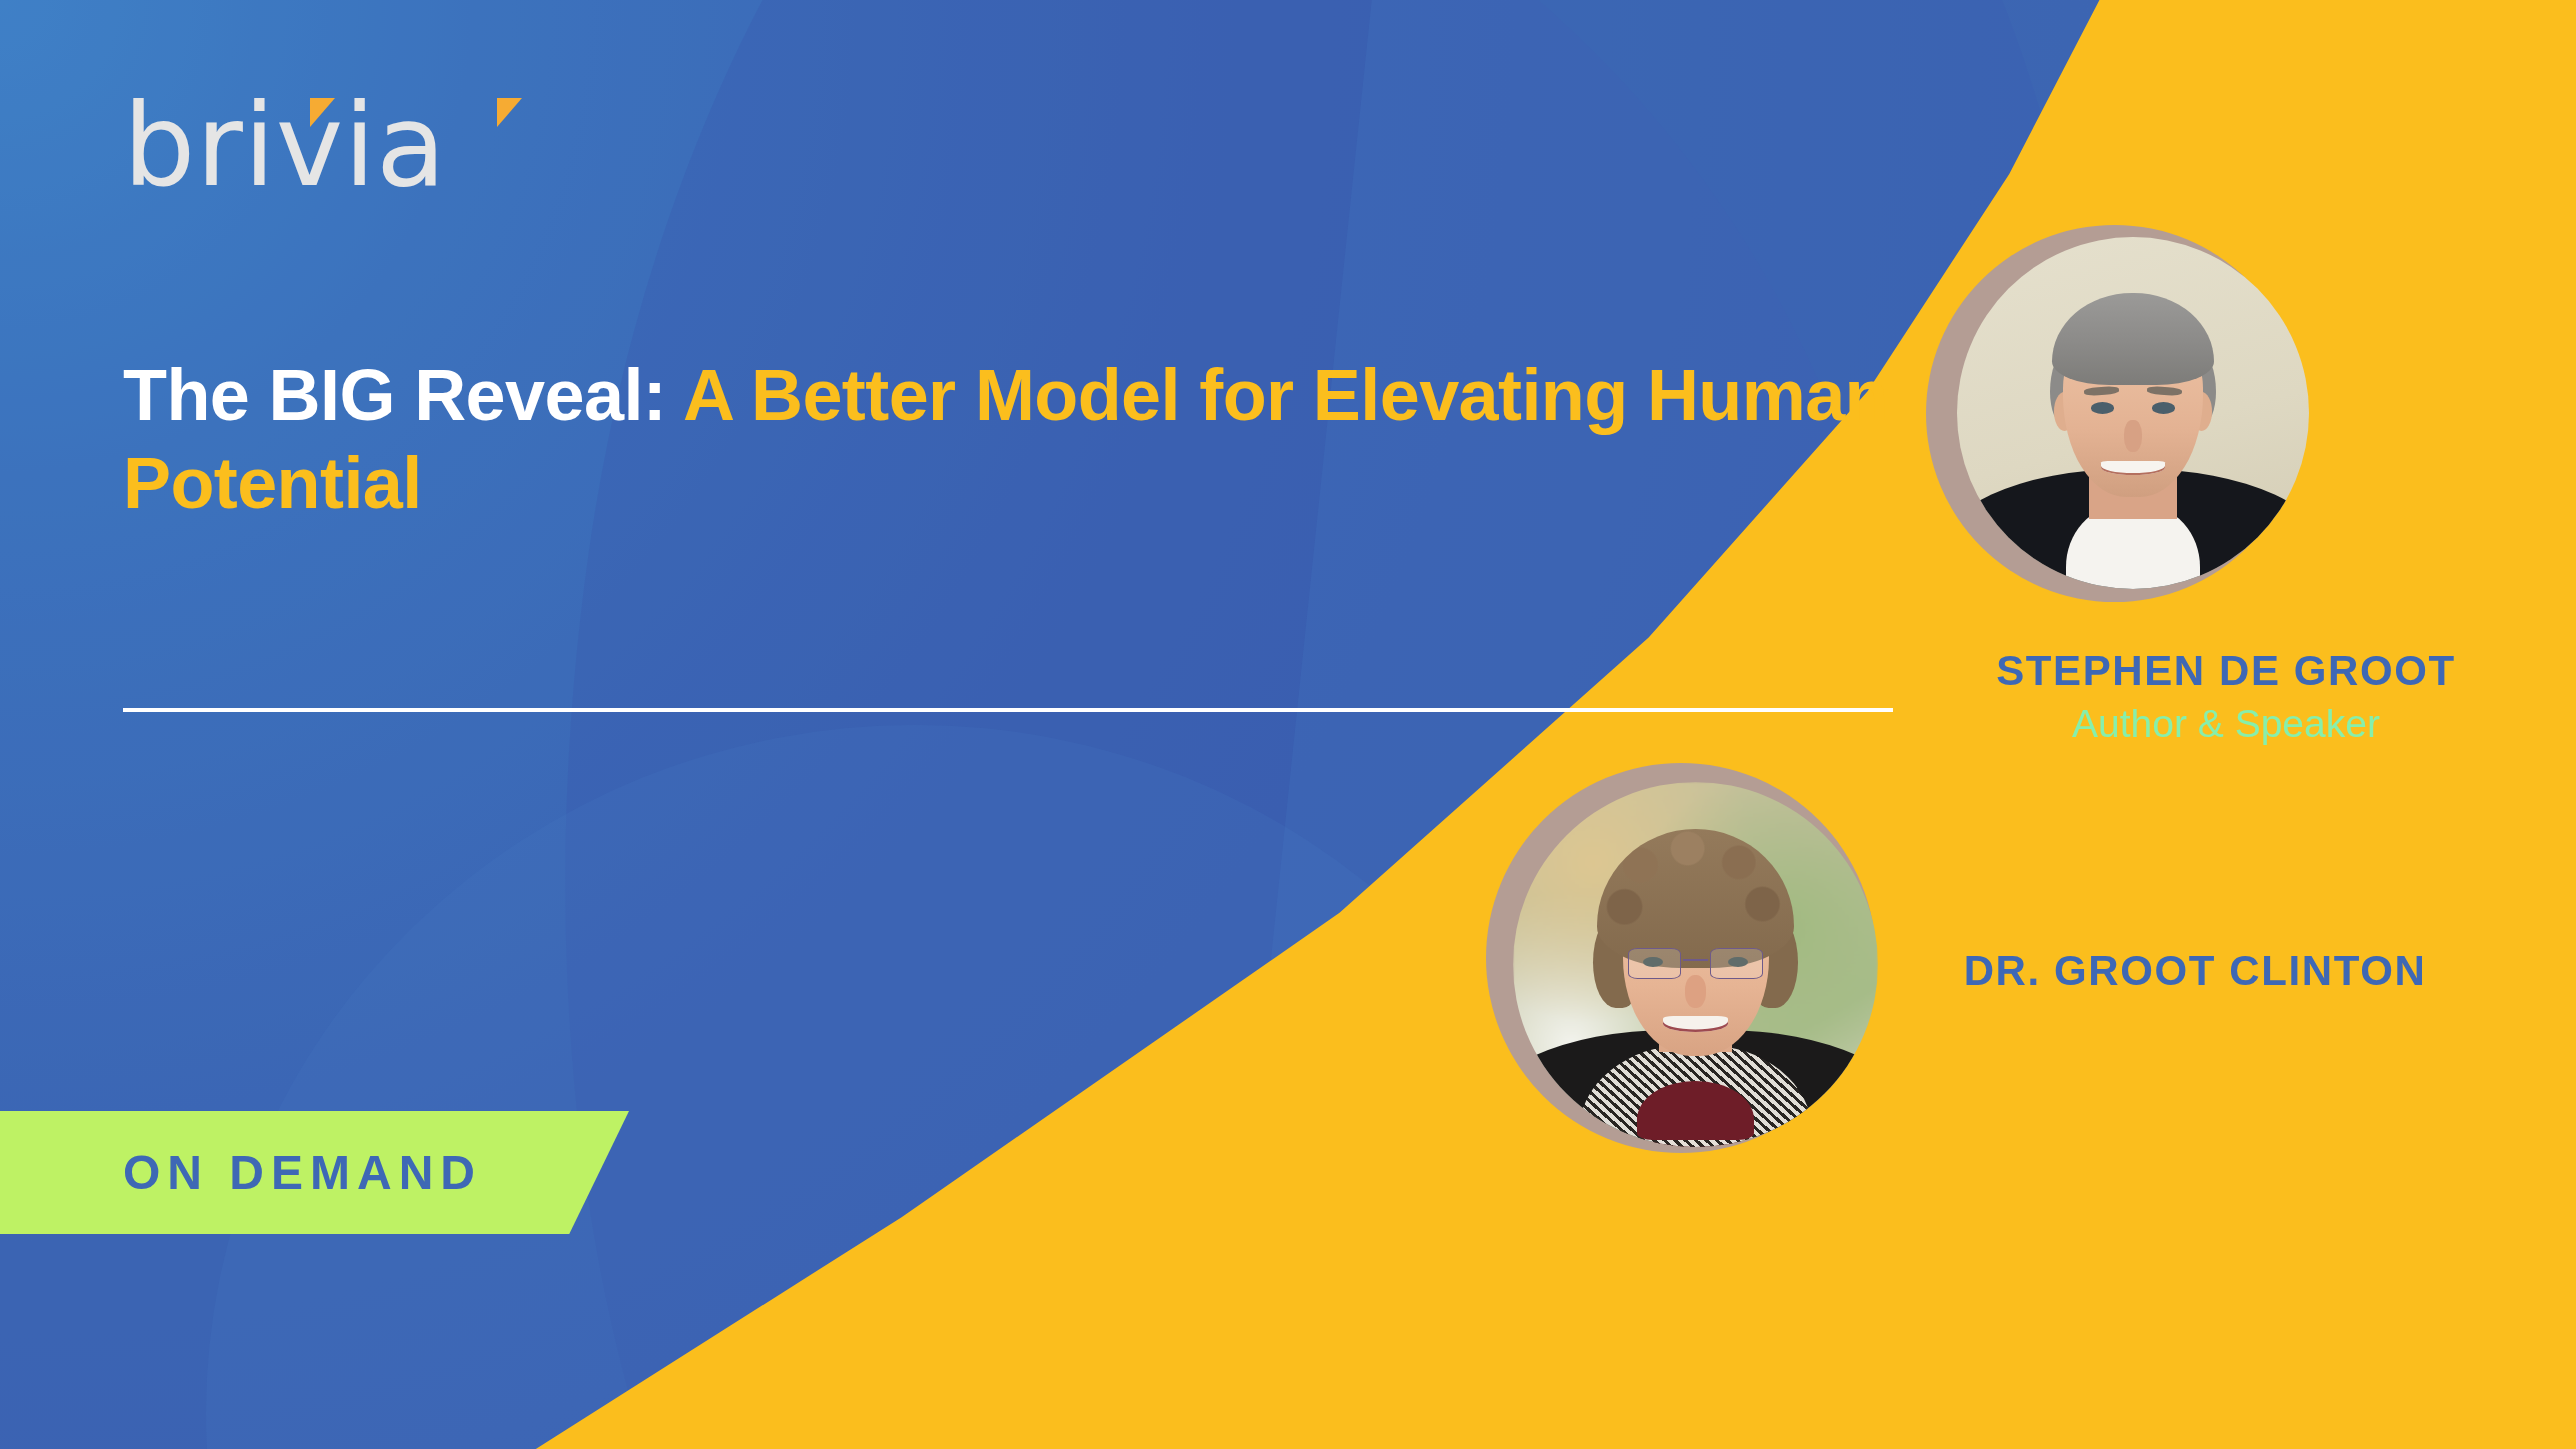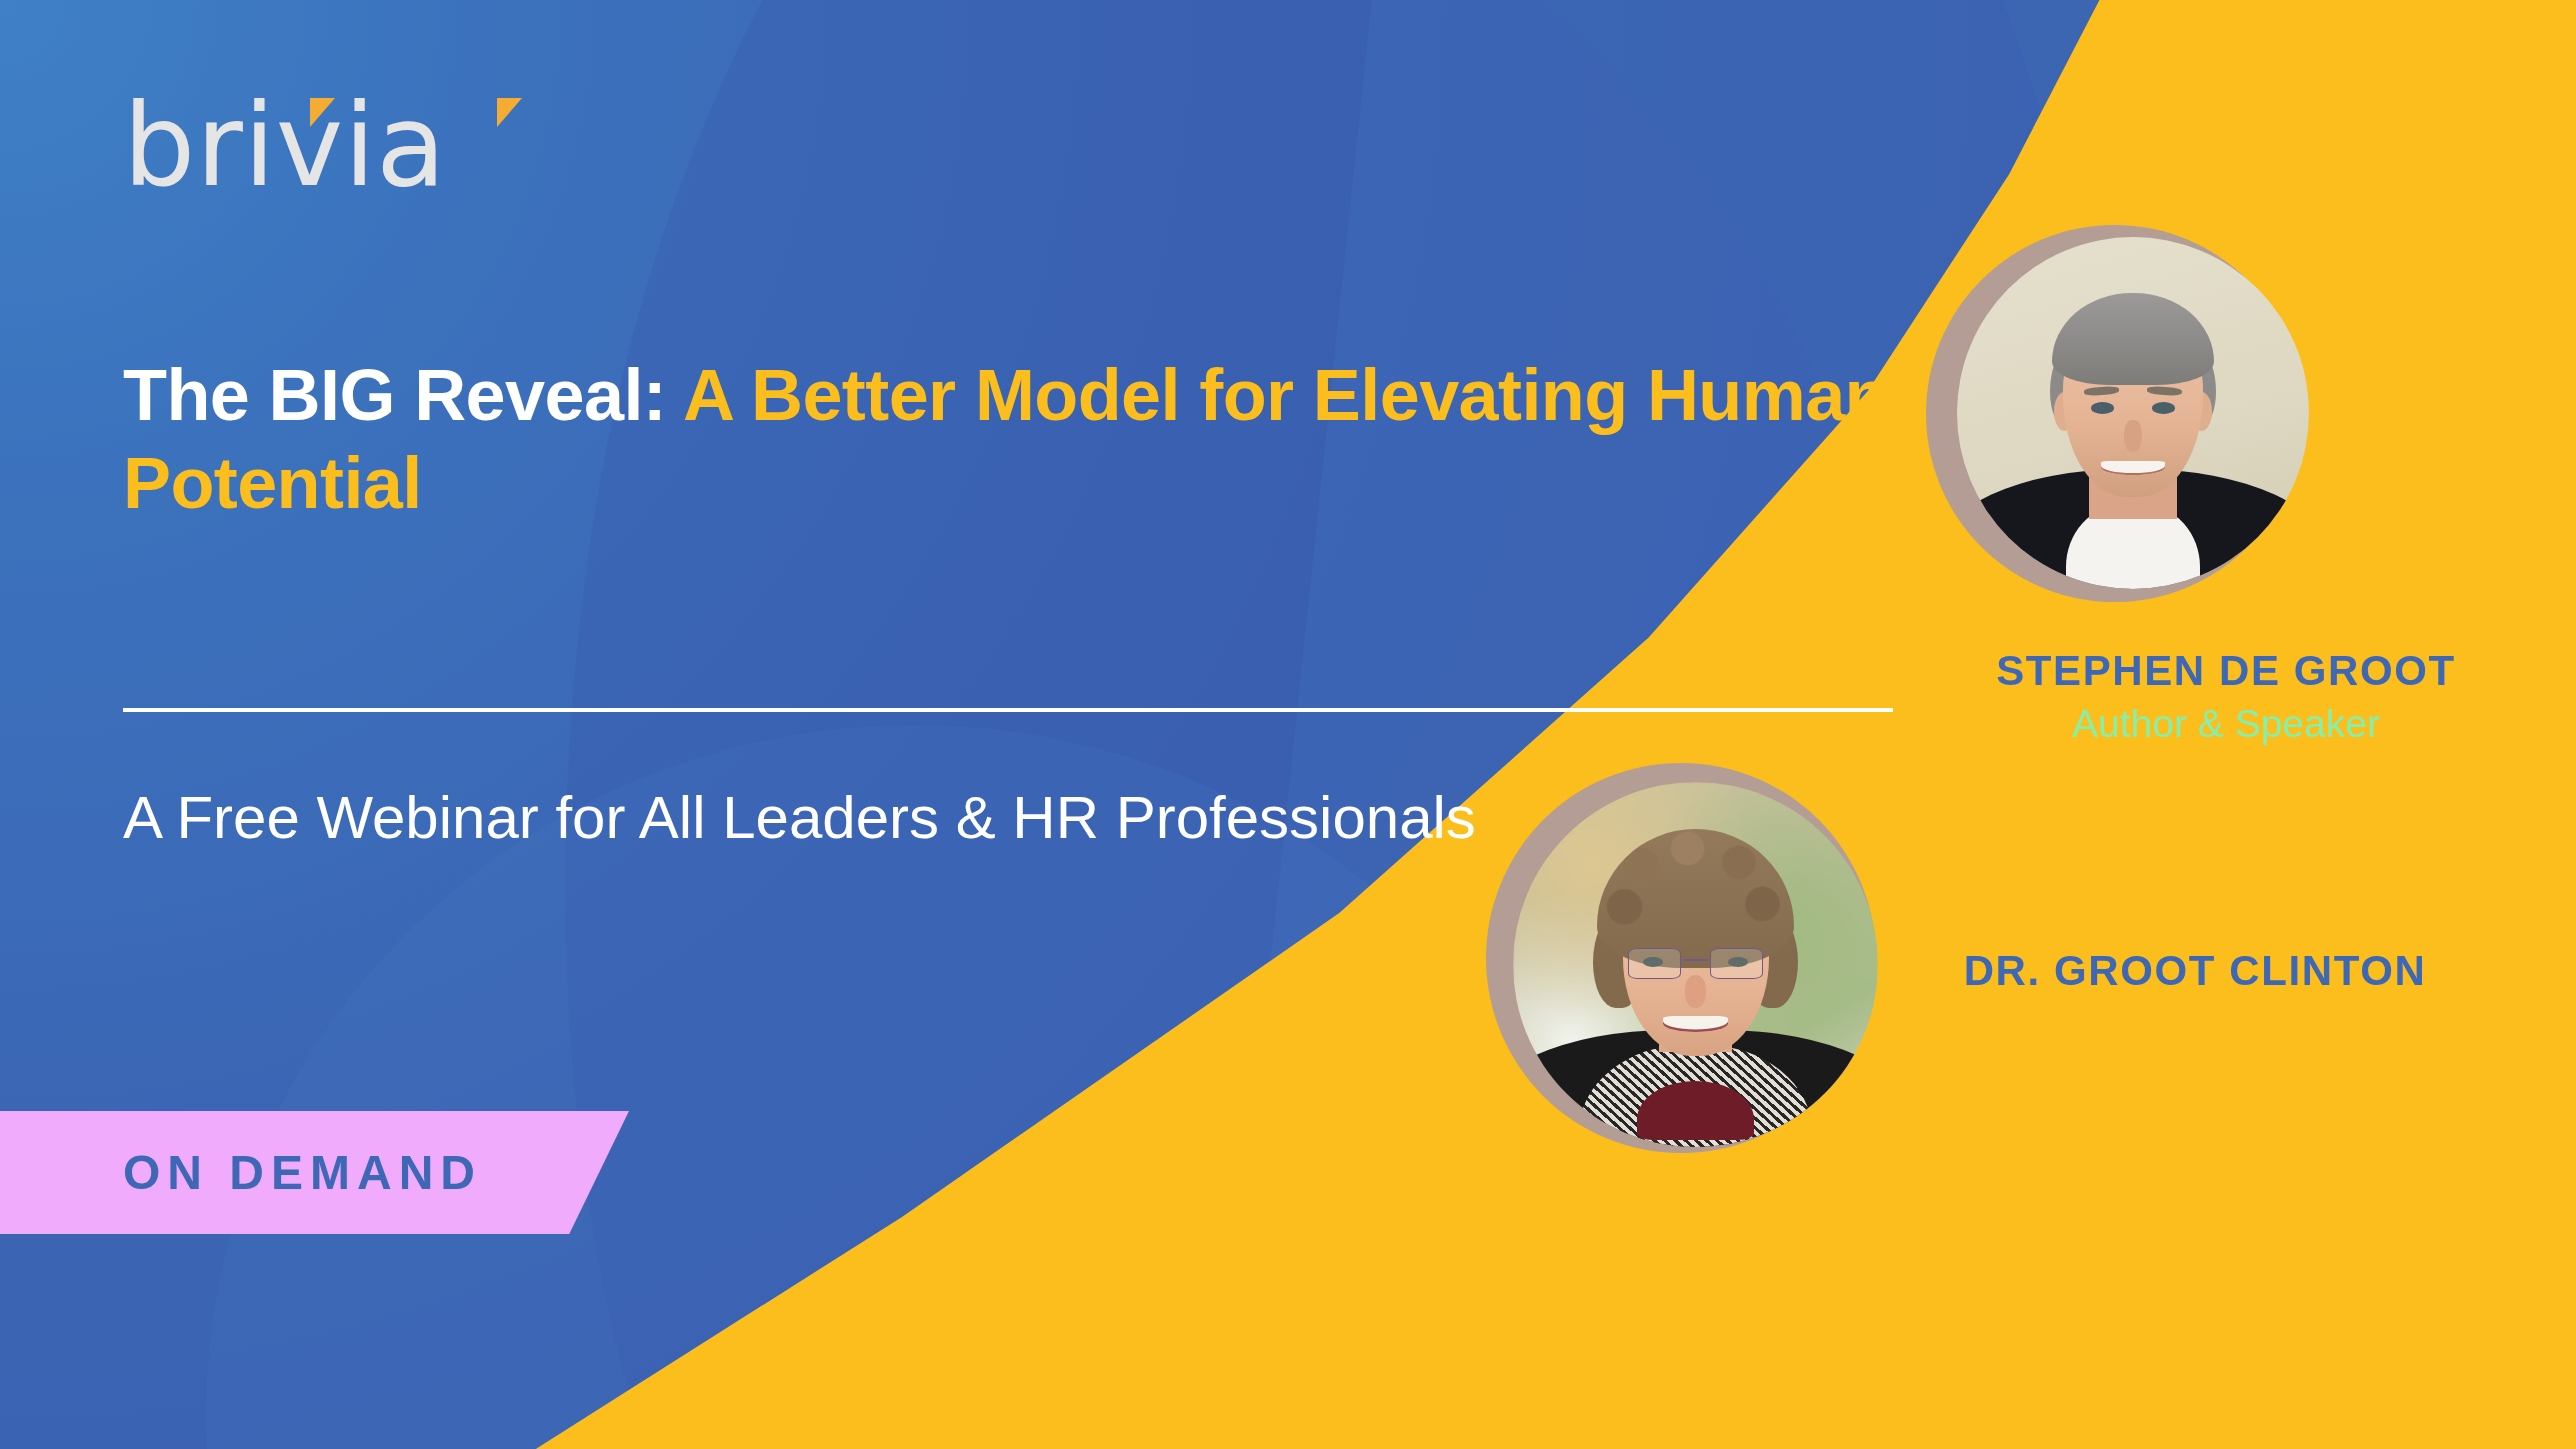--- a/index.html
+++ b/index.html
@@ -145,21 +145,21 @@
     color: #ffffff;
   }
 
   
   .ondemand {
     position: absolute;
     left: 0;
     top: 1111px;
     width: 629px;
     height: 123px;
-    background: #f0abfc;
+    background: #bef264;
     clip-path: polygon(0% 0%, 100% 0%, 90.5% 100%, 0% 100%);
     display: flex;
     align-items: center;
   }
   .ondemand-label {
     margin-left: 123px;
     font-size: 48px;
     font-weight: bold;
     letter-spacing: 7px;
     color: #3e68b5;
@@ -355,21 +355,20 @@
   <div class="logo">
     <span class="logo-word">brivia</span>
     <span class="logo-tick t1"></span>
     <span class="logo-tick t2"></span>
   </div>
 
   <div class="headline"><span>The BIG Reveal: </span><span class="accent">A Better Model for Elevating Human Potential</span></div>
 
   <div class="divider"></div>
 
-  <div class="subtitle">A Free Webinar for All Leaders &amp; HR Professionals</div>
 
   <div class="ondemand">
     <span class="ondemand-label">ON DEMAND</span>
   </div>
 
   <div class="portrait-ring ring-1"></div>
   <div class="portrait photo-1">
     <div class="p1-bg"></div>
     <div class="p1-suit"></div>
     <div class="p1-shirt"></div>

